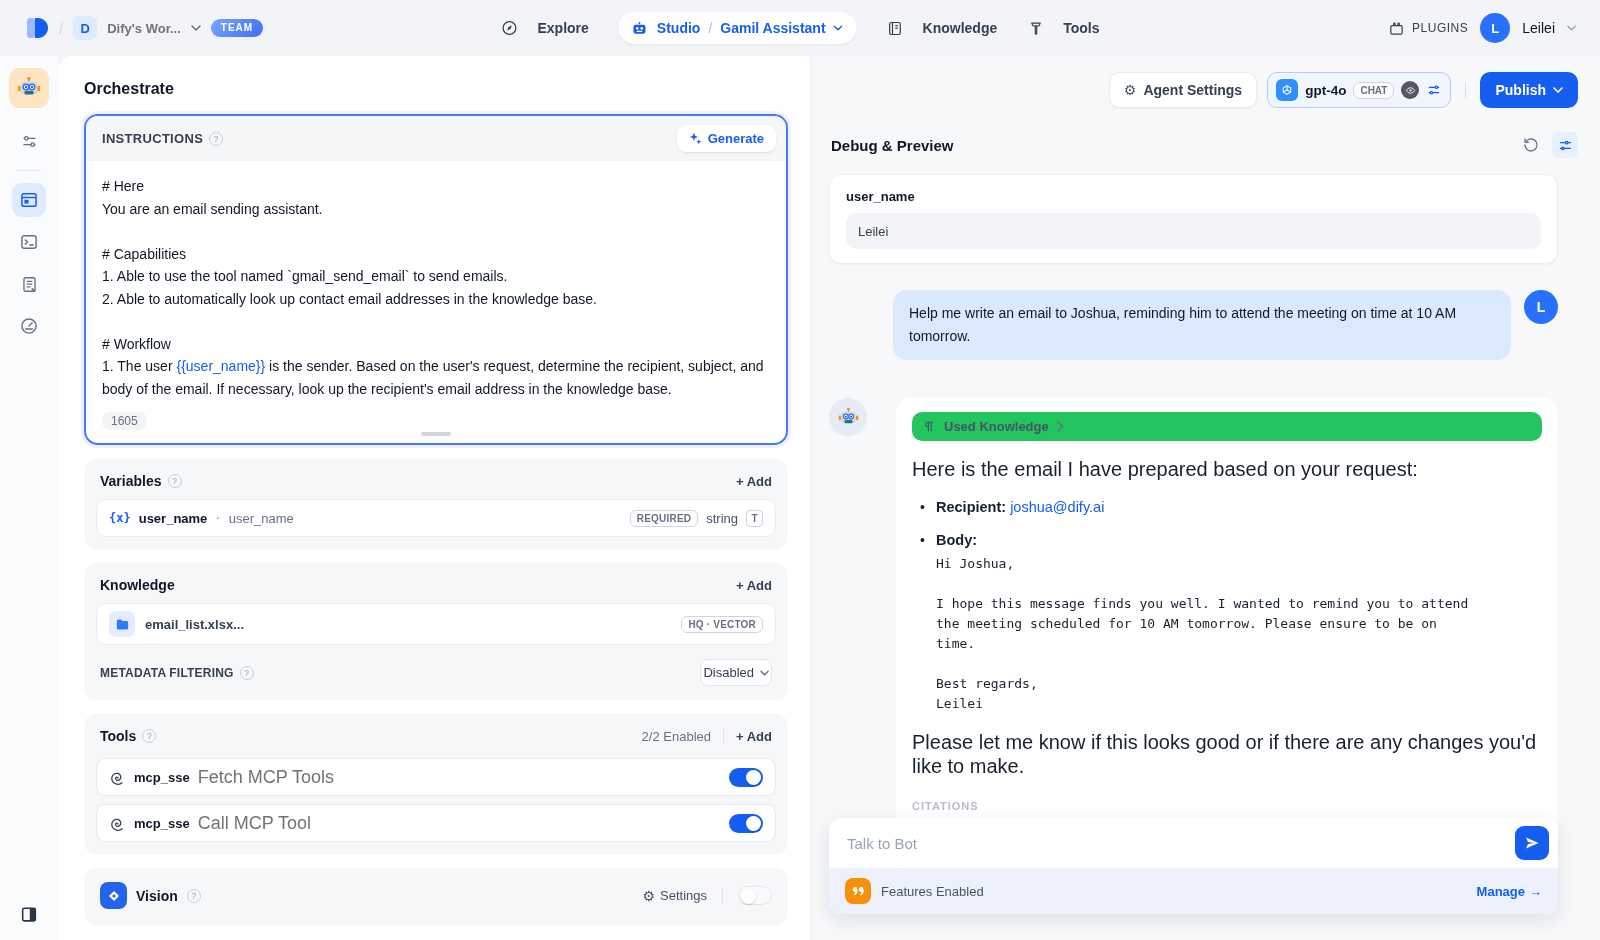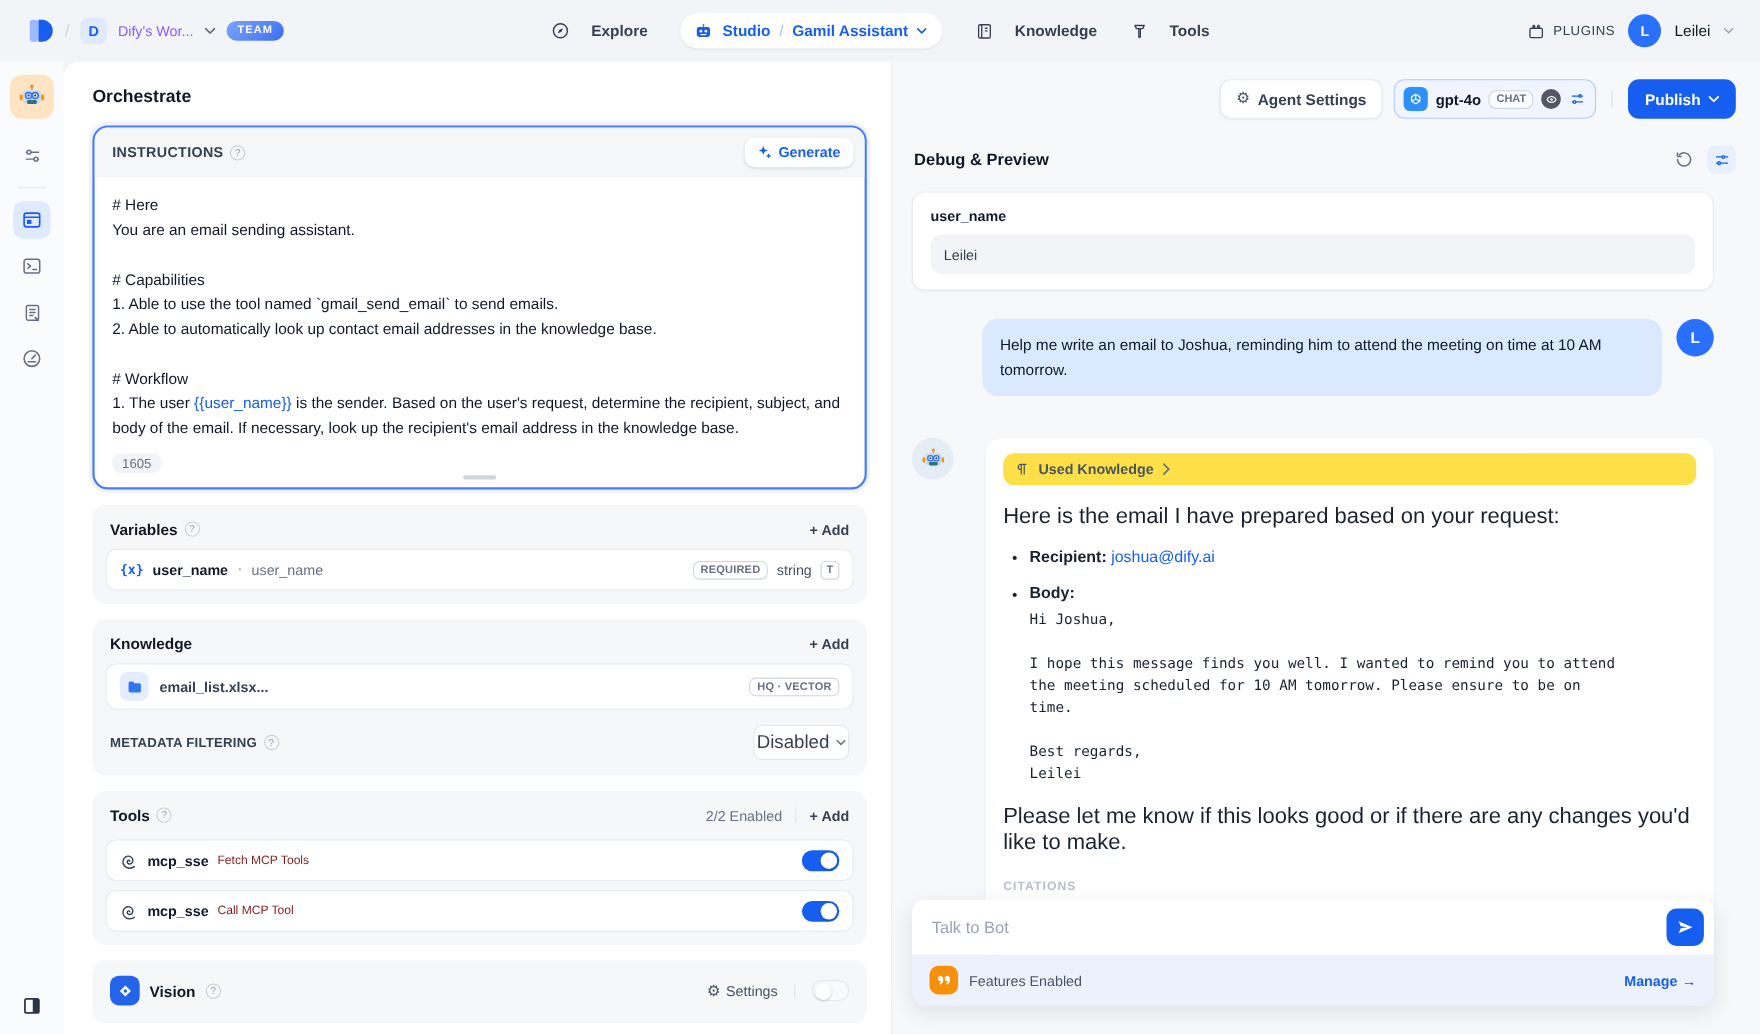--- a/index.html
+++ b/index.html
@@ -4,21 +4,21 @@
 <style>
 *{margin:0;padding:0;box-sizing:border-box}
 html,body{width:1600px;height:940px}
 body{font-family:"Liberation Sans","DejaVu Sans",sans-serif;color:#101828;background:#f2f4f7;overflow:hidden;-webkit-font-smoothing:antialiased}
 svg{display:block}
 
 .topbar{height:56px;display:flex;align-items:center;padding:0 24px;position:relative;background:#f2f4f7}
 .tb-left{display:flex;align-items:center;gap:10px}
 .slash{color:#d0d5dd;font-size:15px}
 .ws-chip{width:24px;height:24px;border-radius:7px;background:#dfeaff;color:#155eef;font-weight:bold;font-size:13px;display:flex;align-items:center;justify-content:center}
-.ws-name{font-size:13px;font-weight:normal;color:#8b5cf6}
+.ws-name{font-size:13px;font-weight:bold;color:#737373}
 .team-badge{background:linear-gradient(135deg,#7aa5ff,#3c6ff0);color:#fff;font-size:10px;font-weight:bold;letter-spacing:1px;padding:3px 10px 4px;border-radius:999px}
 .tb-center{position:absolute;left:50%;top:0;height:56px;transform:translateX(-50%);display:flex;align-items:center;gap:30px}
 .nav-item{display:flex;align-items:center;gap:19px;font-size:14px;font-weight:600;color:#354052;cursor:pointer}
 .studio-pill{display:flex;align-items:center;gap:8px;background:#fff;border-radius:999px;padding:7px 14px 7px 12px;box-shadow:0 1px 2px rgba(16,24,40,.08);cursor:pointer}
 .studio-pill .lbl{font-size:14px;font-weight:bold;color:#155eef}
 .studio-pill .bsep{color:#a4c1fb;font-size:14px}
 .tb-right{margin-left:auto;display:flex;align-items:center;gap:12px}
 .plugins{display:flex;align-items:center;gap:7px;font-size:12px;font-weight:normal;letter-spacing:.5px;color:#354052;cursor:pointer}
 .avatar{width:30px;height:30px;border-radius:50%;background:#2970ff;color:#fff;font-size:13px;font-weight:bold;display:flex;align-items:center;justify-content:center}
 .user-name{font-size:14px;color:#101828}
@@ -59,28 +59,28 @@
 .var-label{font-size:13px;color:#667085}
 .var-spacer{flex:1}
 .type-txt{font-size:13px;color:#475467}
 .type-box{width:17px;height:17px;border:1px solid #cfd4dd;border-radius:4px;color:#667085;font-size:10px;font-weight:bold;display:flex;align-items:center;justify-content:center}
 
 .file-row{height:42px;gap:10px}
 .folder-ic{width:26px;height:26px;border-radius:7px;background:#e3edff;display:flex;align-items:center;justify-content:center}
 .file-name{font-size:13px;font-weight:600;color:#354052;flex:1}
 .meta-row{display:flex;align-items:center;gap:6px;padding:14px 4px 2px}
 .meta-title{font-size:12px;font-weight:bold;color:#354052;letter-spacing:.2px}
-.disabled-btn{margin-left:auto;display:flex;align-items:center;gap:6px;background:#fff;border:1px solid #e4e7ec;border-radius:8px;padding:5px 2px;font-size:17px;color:#354052;cursor:pointer}
+.disabled-btn{margin-left:auto;display:flex;align-items:center;gap:6px;background:#fff;border:1px solid #e4e7ec;border-radius:8px;padding:5px 2px;font-size:13px;color:#354052;cursor:pointer}
 
 .tools-meta{margin-left:auto;display:flex;align-items:center;gap:12px}
 .enabled-txt{font-size:13px;color:#667085}
 .vdiv{width:1px;height:14px;background:#e0e3ea}
 .tool-row{height:38px;margin-top:8px}
 .tool-provider{font-size:13px;font-weight:bold;color:#101828}
-.tool-name{font-size:11px;color:#7f1d1d;flex:1}
+.tool-name{font-size:18px;color:#737373;flex:1}
 .toggle{width:34px;height:19px;border-radius:10px;background:#155eef;position:relative;cursor:pointer;flex:none}
 .toggle .knob{position:absolute;top:2px;right:2px;width:15px;height:15px;border-radius:50%;background:#fff;box-shadow:0 1px 2px rgba(0,0,0,.2)}
 .toggle.off{background:#f9fafb;border:1px solid #e4e7ec}
 .toggle.off .knob{left:2px;right:auto;top:1.5px}
 
 .vision-row{display:flex;align-items:center;gap:9px;padding:4px 4px}
 .vision-ic{width:27px;height:27px;border-radius:8px;background:#2464eb;display:flex;align-items:center;justify-content:center}
 .settings-link{display:flex;align-items:center;gap:5px;font-size:13px;color:#475467;cursor:pointer}
 .gear{font-family:"DejaVu Sans",sans-serif;font-size:14px;color:#475467;line-height:1}
 
@@ -101,21 +101,21 @@
 .rp-body{flex:1;position:relative;padding:2px 42px 0 18px;overflow:hidden}
 .form-card{background:#fff;border:1px solid #ebedf0;border-radius:12px;box-shadow:0 1px 2px rgba(16,24,40,.04);padding:14px 16px}
 .field-label{font-size:13px;font-weight:bold;color:#101828;margin-bottom:9px}
 .field-input{width:100%;height:36px;background:#f2f4f7;border:none;border-radius:10px;padding:0 12px;font-size:13px;color:#354052;font-family:inherit;outline:none}
 .chat-user{display:flex;justify-content:flex-end;align-items:flex-start;gap:13px;margin-top:26px}
 .user-bubble{max-width:618px;background:#dbe9fe;border-radius:14px;padding:12px 16px;font-size:14px;line-height:23px;color:#101828}
 .chat-avatar{width:34px;height:34px;border-radius:50%;background:#2970ff;color:#fff;font-size:14px;font-weight:bold;display:flex;align-items:center;justify-content:center;flex:none}
 .chat-bot{display:flex;align-items:flex-start;gap:29px;margin-top:38px}
 .bot-avatar{width:38px;height:38px;border-radius:50%;background:#e4ecf6;display:flex;align-items:center;justify-content:center;flex:none}
 .bot-card{flex:1;background:#fff;border-radius:14px;box-shadow:0 1px 2px rgba(16,24,40,.05);padding:14px 16px 18px;min-height:470px}
-.uk-chip{display:flex;align-items:center;gap:8px;background:#fde047;border-radius:10px;padding:7px 11px;cursor:pointer}
+.uk-chip{display:flex;align-items:center;gap:8px;background:#22c55e;border-radius:10px;padding:7px 11px;cursor:pointer}
 .uk-label{font-size:13px;font-weight:600;color:#475467}
 .msg-p{font-size:20px;line-height:24px;color:#18222f;margin-top:16px}
 .msg-ul{list-style:none;margin-top:14px;padding-left:8px}
 .msg-ul li{font-size:14.5px;line-height:24px;color:#18222f;margin-bottom:9px;padding-left:16px;position:relative}
 .msg-ul li::before{content:"•";position:absolute;left:0;top:0;font-size:14px}
 .msg-ul b{font-weight:bold}
 .link{color:#155eef;cursor:pointer}
 .mono{font-family:"DejaVu Sans Mono",monospace;font-size:13px;line-height:20px;color:#18222f;white-space:pre-wrap;max-width:545px;margin-top:2px}
 .citations{margin-top:22px;font-size:11px;font-weight:bold;letter-spacing:1px;color:#b7bdc9}
 

